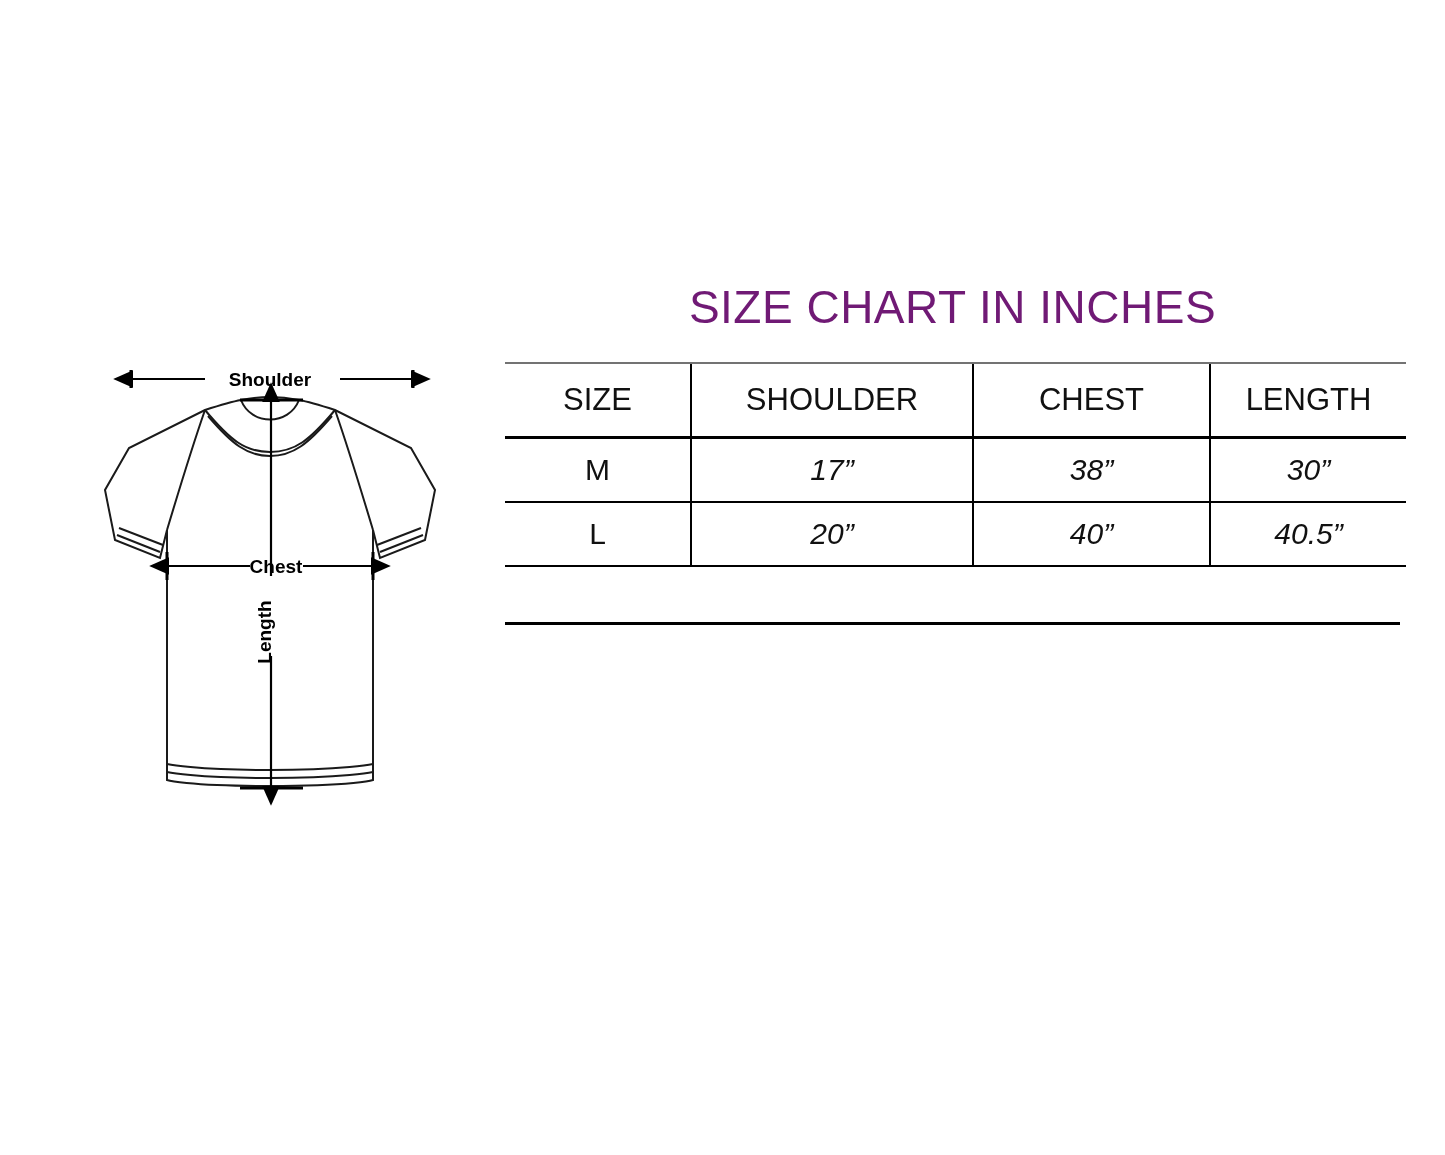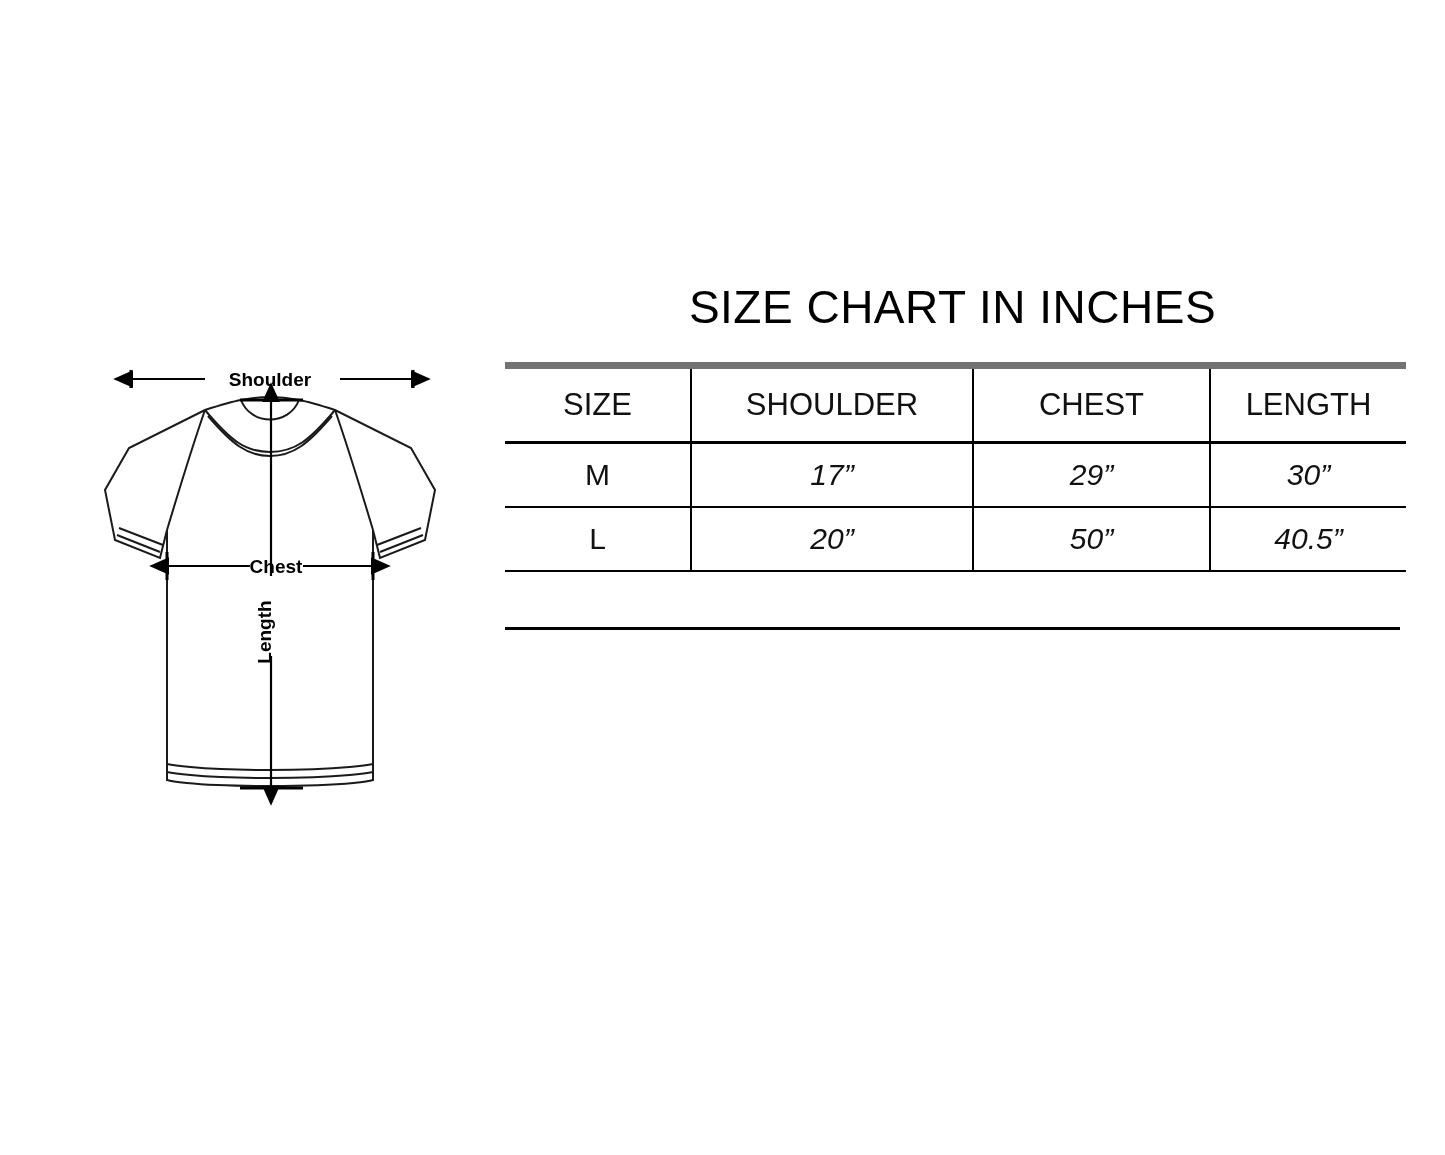--- a/index.html
+++ b/index.html
@@ -33,38 +33,38 @@
     top: 280px;
     width: 895px;
   }
   #chart-title {
     font-size: 46px;
     letter-spacing: 0.5px;
     text-align: center;
     white-space: nowrap;
     margin: 0 0 28px 0;
     font-weight: 400;
-    color: #000000;
+    color: #701a75;
   }
   table.size-table {
     border-collapse: collapse;
     width: 895px;
     table-layout: fixed;
   }
   table.size-table th,
   table.size-table td {
     text-align: center;
     padding: 0;
     height: 62px;
     vertical-align: middle;
   }
   table.size-table thead th {
     font-size: 31px;
     font-weight: 400;
-    border-top: 7px solid #737373;
+    border-top: 2px solid #737373;
     border-bottom: 3px solid #000;
     height: 72px;
   }
   table.size-table tbody td {
     font-size: 30px;
     border-bottom: 2px solid #000;
   }
   table.size-table tbody td.size-cell {
     font-style: normal;
   }
@@ -187,26 +187,26 @@
         <th class="col-size">SIZE</th>
         <th class="col-shoulder col-sep">SHOULDER</th>
         <th class="col-chest col-sep">CHEST</th>
         <th class="col-length col-sep">LENGTH</th>
       </tr>
     </thead>
     <tbody>
       <tr>
         <td class="size-cell">M</td>
         <td class="meas col-sep">17”</td>
-        <td class="meas col-sep">29”</td>
+        <td class="meas col-sep">38”</td>
         <td class="meas col-sep">30”</td>
       </tr>
       <tr>
         <td class="size-cell">L</td>
         <td class="meas col-sep">20”</td>
-        <td class="meas col-sep">50”</td>
+        <td class="meas col-sep">40”</td>
         <td class="meas col-sep">40.5”</td>
       </tr>
     </tbody>
   </table>
 
   <div id="bottom-rule"></div>
 </div>
 
 </body></html>

